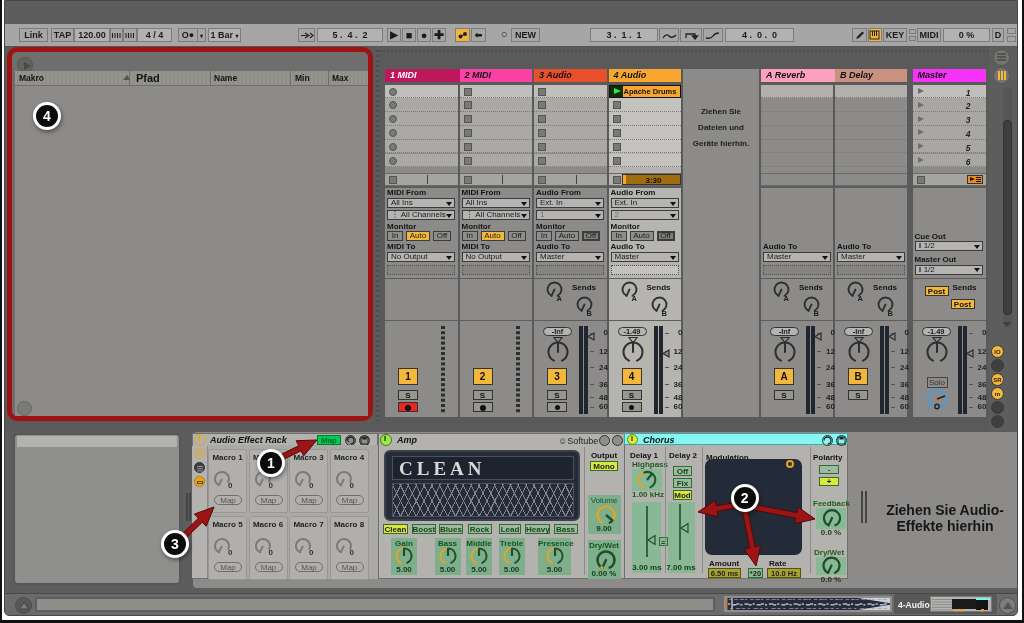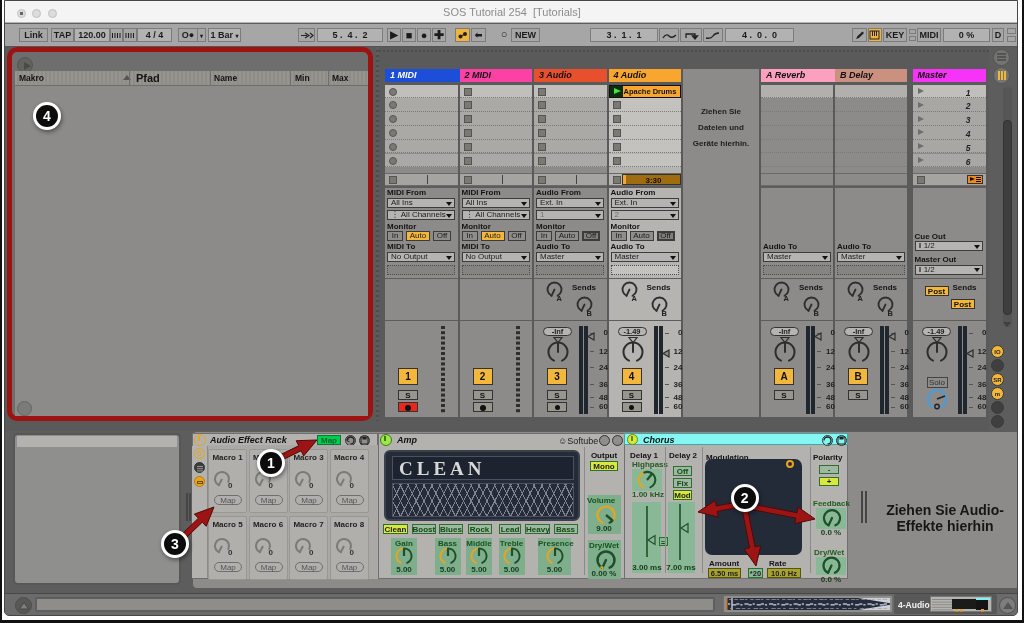--- a/index.html
+++ b/index.html
@@ -16,26 +16,20 @@
 .mbtn{height:10px;border:1px solid #3c3c3c;background:#8e8d8b;font-size:8px;color:#1b1b1b;text-align:center;line-height:8px}
 .sunk{height:10px;border:1px dotted #4e4e4e;background:#858480}
 .numb{width:20px;height:17px;background:#f2b73b;border:1px solid #333;color:#111;font-size:10px;font-weight:bold;text-align:center;line-height:15px}
 .sbtn{width:20px;height:10px;background:#98978f;border:1px solid #333;color:#111;font-size:8px;font-weight:bold;text-align:center;line-height:9px}
 .pill{width:29px;height:9px;border-radius:5px;border:1px solid #333;background:#b5b4b2;font-size:7.5px;font-weight:bold;color:#222;text-align:center;line-height:8px}
 .anno{background:#0c0c0c;border:3px solid #fff;border-radius:50%;color:#fff;font-weight:bold;text-align:center;box-shadow:1px 2px 4px rgba(0,0,0,.45);z-index:60;width:28px;height:28px;font-size:14px;line-height:22px}
 .mnum{position:absolute;font-size:8px;font-weight:bold;color:#222;line-height:8px}
 svg.ic{position:absolute;overflow:visible}
 </style></head><body>
 <div id="win">
-<div class="abs" style="left:0;top:0;width:1014px;height:22px;background:#f4f4f4;border-bottom:1px solid #b5b5b5">
-<div class="abs" style="left:12px;top:8px;width:9px;height:9px;border-radius:50%;border:1px solid #c0c0c0;background:radial-gradient(circle,#666 0 1.5px,#dcdcdc 1.6px)"></div>
-<div class="abs" style="left:27px;top:8px;width:9px;height:9px;border-radius:50%;border:1px solid #c0c0c0;background:#dcdcdc"></div>
-<div class="abs" style="left:43px;top:8px;width:9px;height:9px;border-radius:50%;border:1px solid #c0c0c0;background:#dcdcdc"></div>
-<div class="abs" style="left:0;top:5px;width:100%;text-align:center;font-size:11px;color:#8c8c8c">SOS Tutorial 254&nbsp;&nbsp;[Tutorials]</div>
-</div>
 <div class="abs" style="left:0;top:23px;width:1014px;height:23px;background:#a6a6a6;border-bottom:1px solid #555">
 <div class="tbtn" style="left:14px;top:4px;width:29px">Link</div>
 <div class="tbtn" style="left:46px;top:4px;width:23px">TAP</div>
 <div class="tbox" style="left:69px;top:4px;width:36px">120.00</div>
 <div class="tbtn" style="left:105px;top:4px;width:13px"><span style="font-size:7px;letter-spacing:.5px">IIII</span></div>
 <div class="tbtn" style="left:118px;top:4px;width:14px"><span style="font-size:7px;letter-spacing:.5px">IIII</span></div>
 <div class="tbox" style="left:132px;top:4px;width:35px">4 / 4</div>
 <div class="tbtn" style="left:173px;top:4px;width:20px">O●</div>
 <div class="tbtn" style="left:192px;top:4px;width:9px"><span style="font-size:6px">▾</span></div>
 <div class="tbox" style="left:203px;top:4px;width:33px">1 Bar <span style="font-size:6px">▾</span></div>
@@ -106,21 +100,21 @@
 <div class="abs" style="left:108px;top:4px;width:0;height:0;border-left:4px solid transparent;border-right:4px solid transparent;border-bottom:5px solid #555"></div>
 <div class="abs" style="left:114px;top:0;width:1px;height:14px;background:#6e6e6e"></div>
 <div class="abs" style="left:195px;top:0;width:1px;height:14px;background:#6e6e6e"></div>
 <div class="abs" style="left:275px;top:0;width:1px;height:14px;background:#6e6e6e"></div>
 <div class="abs" style="left:313px;top:0;width:1px;height:14px;background:#6e6e6e"></div>
 </div>
 <div class="abs" style="left:10px;top:39px;width:353px;height:330px;background:#8c8b89;z-index:6"></div>
 <div class="abs" style="left:12px;top:354px;width:15px;height:15px;border-radius:50%;background:#7b7b78;border:1px solid #666;z-index:6"></div>
 <div class="abs" style="left:371px;top:0px;width:3px;height:374px;background:repeating-linear-gradient(#5d5d5d 0 3px,#4d4d4d 3px 5px)"></div>
 <div class="abs" style="left:374px;top:3px;width:640px;height:2px;background:repeating-linear-gradient(90deg,#4e4e4e 0 2px,#5a5a5a 2px 4px)"></div>
-<div class="thead" style="left:380px;top:22px;width:81px;background:#1d4ed8;color:#fff">1 MIDI</div>
+<div class="thead" style="left:380px;top:22px;width:81px;background:#be185d;color:#fff">1 MIDI</div>
 <div class="thead" style="left:454.5px;top:22px;width:72.5px;background:#fb41a4;color:#111">2 MIDI</div>
 <div class="thead" style="left:529px;top:22px;width:72.5px;background:#e8502d;color:#111">3 Audio</div>
 <div class="thead" style="left:603.5px;top:22px;width:72.5px;background:#f9a631;color:#111">4 Audio</div>
 <div class="thead" style="left:756px;top:22px;width:84px;background:#fda0c0;color:#111">A Reverb</div>
 <div class="thead" style="left:830px;top:22px;width:72px;background:#ca9080;color:#111">B Delay</div>
 <div class="thead" style="left:907.5px;top:22px;width:73.5px;background:#f733f7;color:#111">Master</div>
 <div class="abs" style="left:380px;top:37.5px;width:72.5px;height:332.5px;background:#8c8b89"></div>
 <div class="abs" style="left:454.5px;top:37.5px;width:72.5px;height:332.5px;background:#8c8b89"></div>
 <div class="abs" style="left:529px;top:37.5px;width:72.5px;height:332.5px;background:#8c8b89"></div>
 <div class="abs" style="left:603.5px;top:37.5px;width:72.5px;height:332.5px;background:#b5b4b1"></div>
@@ -699,21 +693,21 @@
 <svg class="ic" style="left:540.5px;top:116px" width="18" height="18">
         <path d="M5.8 15.8 A7.5 7.5 0 0 1 9.0 1.5" fill="none" stroke="#e8a51c" stroke-width="2" stroke-linecap="round"></path>
         <path d="M9.0 1.5 A7.5 7.5 0 0 1 12.2 15.8" fill="none" stroke="#1d4f28" stroke-width="2" stroke-linecap="round"></path>
         <line x1="9" y1="9" x2="9" y2="1.8" stroke="#1d4f28" stroke-width="2.2"></line>
       </svg>
 <div class="abs" style="left:533px;top:134px;width:33px;text-align:center;font-size:8px;font-weight:bold;color:#163a18">5.00</div>
 <div class="abs" style="left:579px;top:16px;width:1px;height:128px;background:#8a8a88"></div>
 <div class="abs" style="left:584px;top:20px;width:30px;text-align:center;font-size:8px;font-weight:bold;color:#111">Output</div>
 <div class="abs" style="left:585px;top:30px;width:28px;height:10px;background:#d8e83c;border:1px solid #2e6e2e;font-size:8px;font-weight:bold;color:#222;text-align:center;line-height:9px">Mono</div>
 <div class="abs" style="left:583px;top:64px;width:33px;height:39px;background:#7fae8d"></div>
-<div class="abs" style="left:582px;top:65px;width:34px;text-align:left;font-size:8px;font-weight:bold;color:#16541d">Volume</div>
+<div class="abs" style="left:582px;top:65px;width:34px;text-align:center;font-size:8px;font-weight:normal;color:#16541d">Volume</div>
 <svg class="ic" style="left:591px;top:74px" width="20" height="20">
         <path d="M6.4 17.7 A8.5 8.5 0 1 1 16.5 15.5" fill="none" stroke="#e8a51c" stroke-width="2.2" stroke-linecap="round"></path>
         <path d="M16.5 15.5 A8.5 8.5 0 0 1 13.6 17.7" fill="none" stroke="#1d4f28" stroke-width="2.2" stroke-linecap="round"></path>
         <line x1="10" y1="10" x2="16.5" y2="15.5" stroke="#1d4f28" stroke-width="2.4"></line>
       </svg>
 <div class="abs" style="left:582px;top:93px;width:34px;text-align:center;font-size:8px;font-weight:bold;color:#163a18">9.00</div>
 <div class="abs" style="left:583px;top:109px;width:33px;height:39px;background:#7fae8d"></div>
 <div class="abs" style="left:580px;top:110px;width:38px;text-align:center;font-size:8px;font-weight:bold;color:#16541d">Dry/Wet</div>
 <svg class="ic" style="left:591px;top:119px" width="20" height="20">
         <path d="M6.4 17.7 A8.5 8.5 0 1 1 13.6 17.7" fill="none" stroke="#1d4f28" stroke-width="2.4" stroke-linecap="round"></path>

